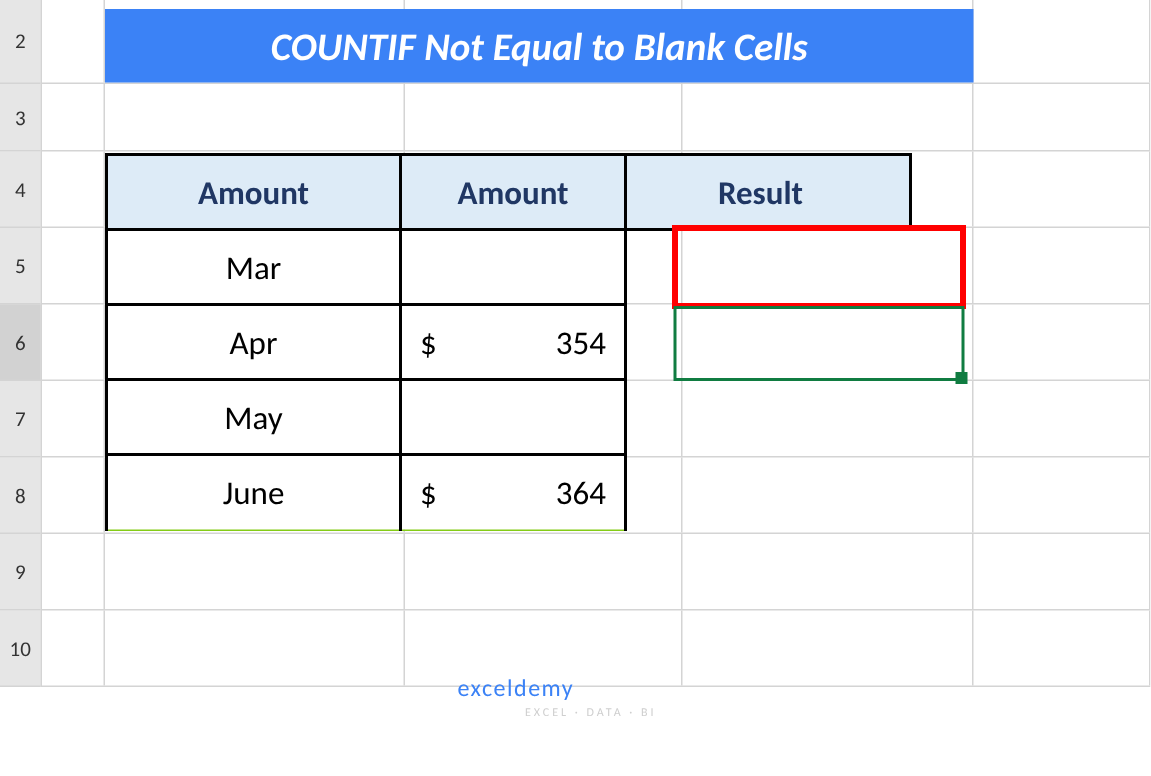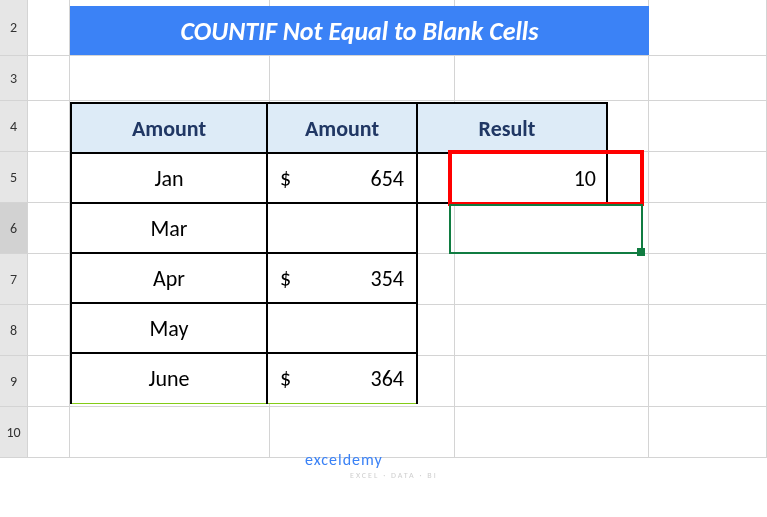--- a/index.html
+++ b/index.html
@@ -223,30 +223,20 @@
 <table class="datatable">
   <thead>
     <tr>
       <th class="month">Amount</th>
       <th class="amount" style="text-align:center;">Amount</th>
       <th class="result" style="text-align:center;">Result</th>
     </tr>
   </thead>
   <tbody id="tbody">
       <tr>
-        <td class="month">Jan</td>
-        <td class="amount">
-          <div class="amtwrap">
-            <span class="cur">$</span>
-            <span class="val">654</span>
-          </div>
-        </td>
-        <td class="result">10</td>
-      </tr>
-      <tr>
         <td class="month">Mar</td>
         <td class="amount"></td>
       </tr>
       <tr>
         <td class="month">Apr</td>
         <td class="amount">
           <div class="amtwrap">
             <span class="cur">$</span>
             <span class="val">354</span>
           </div>

